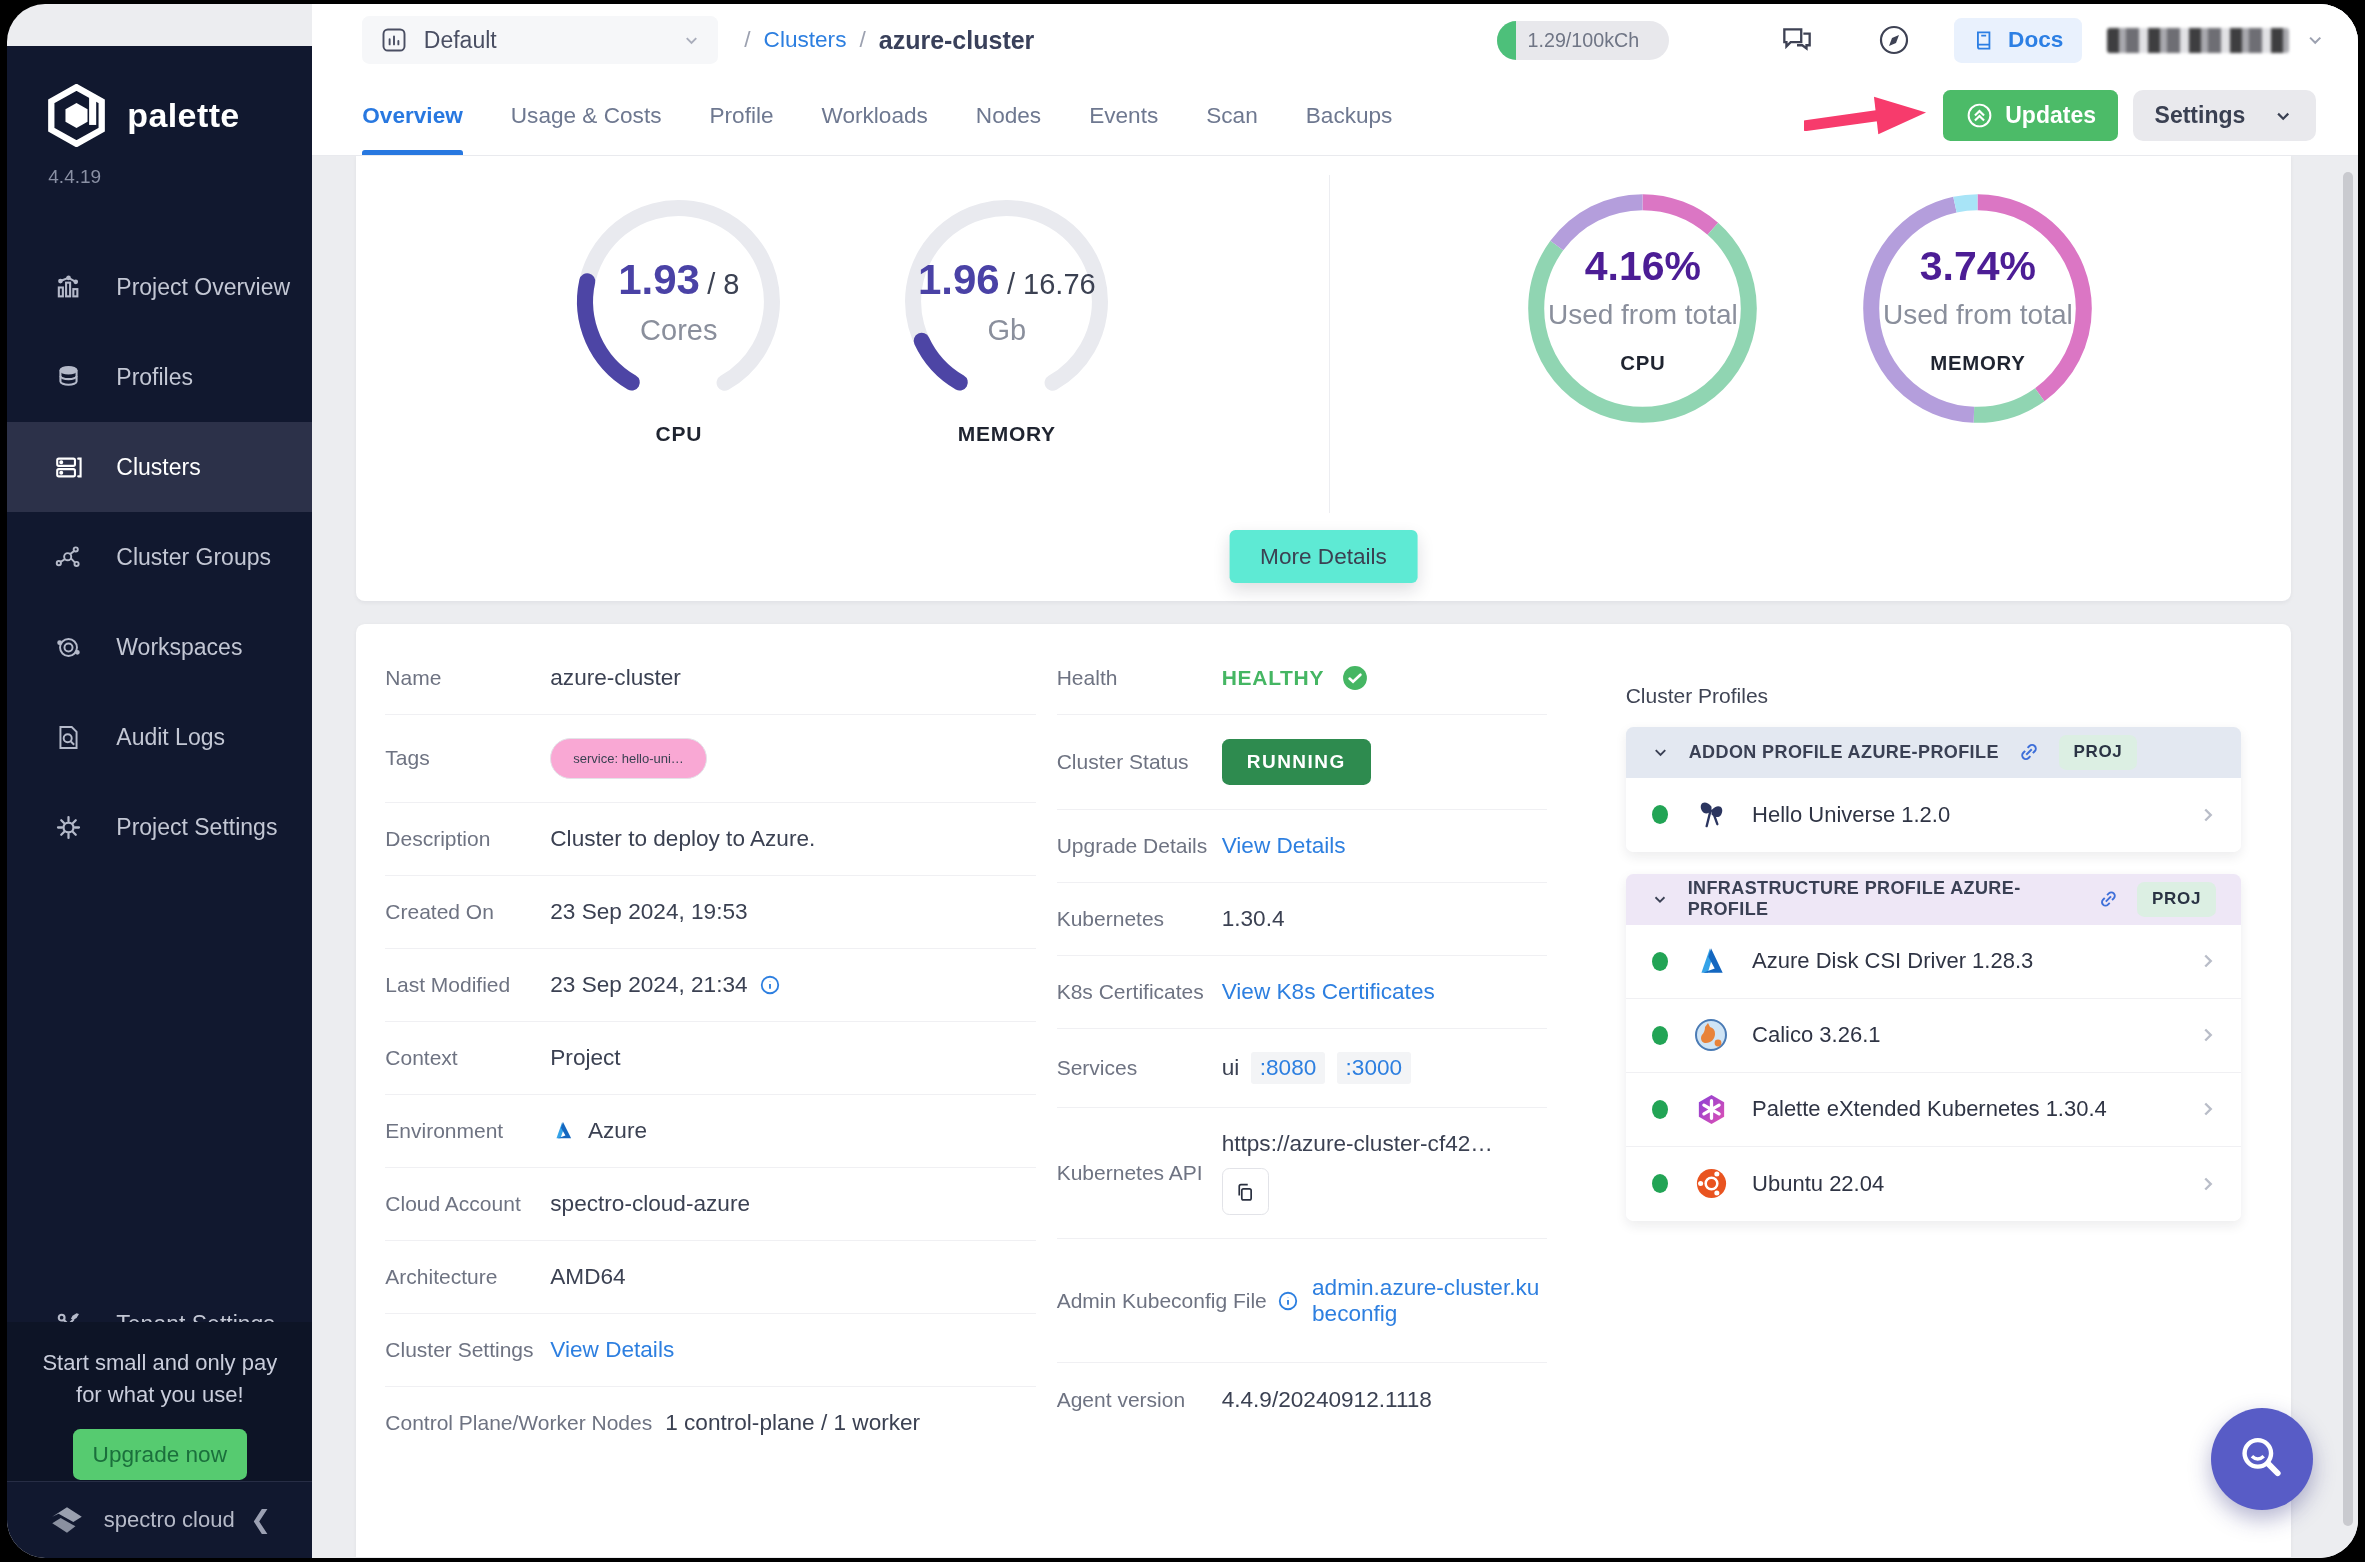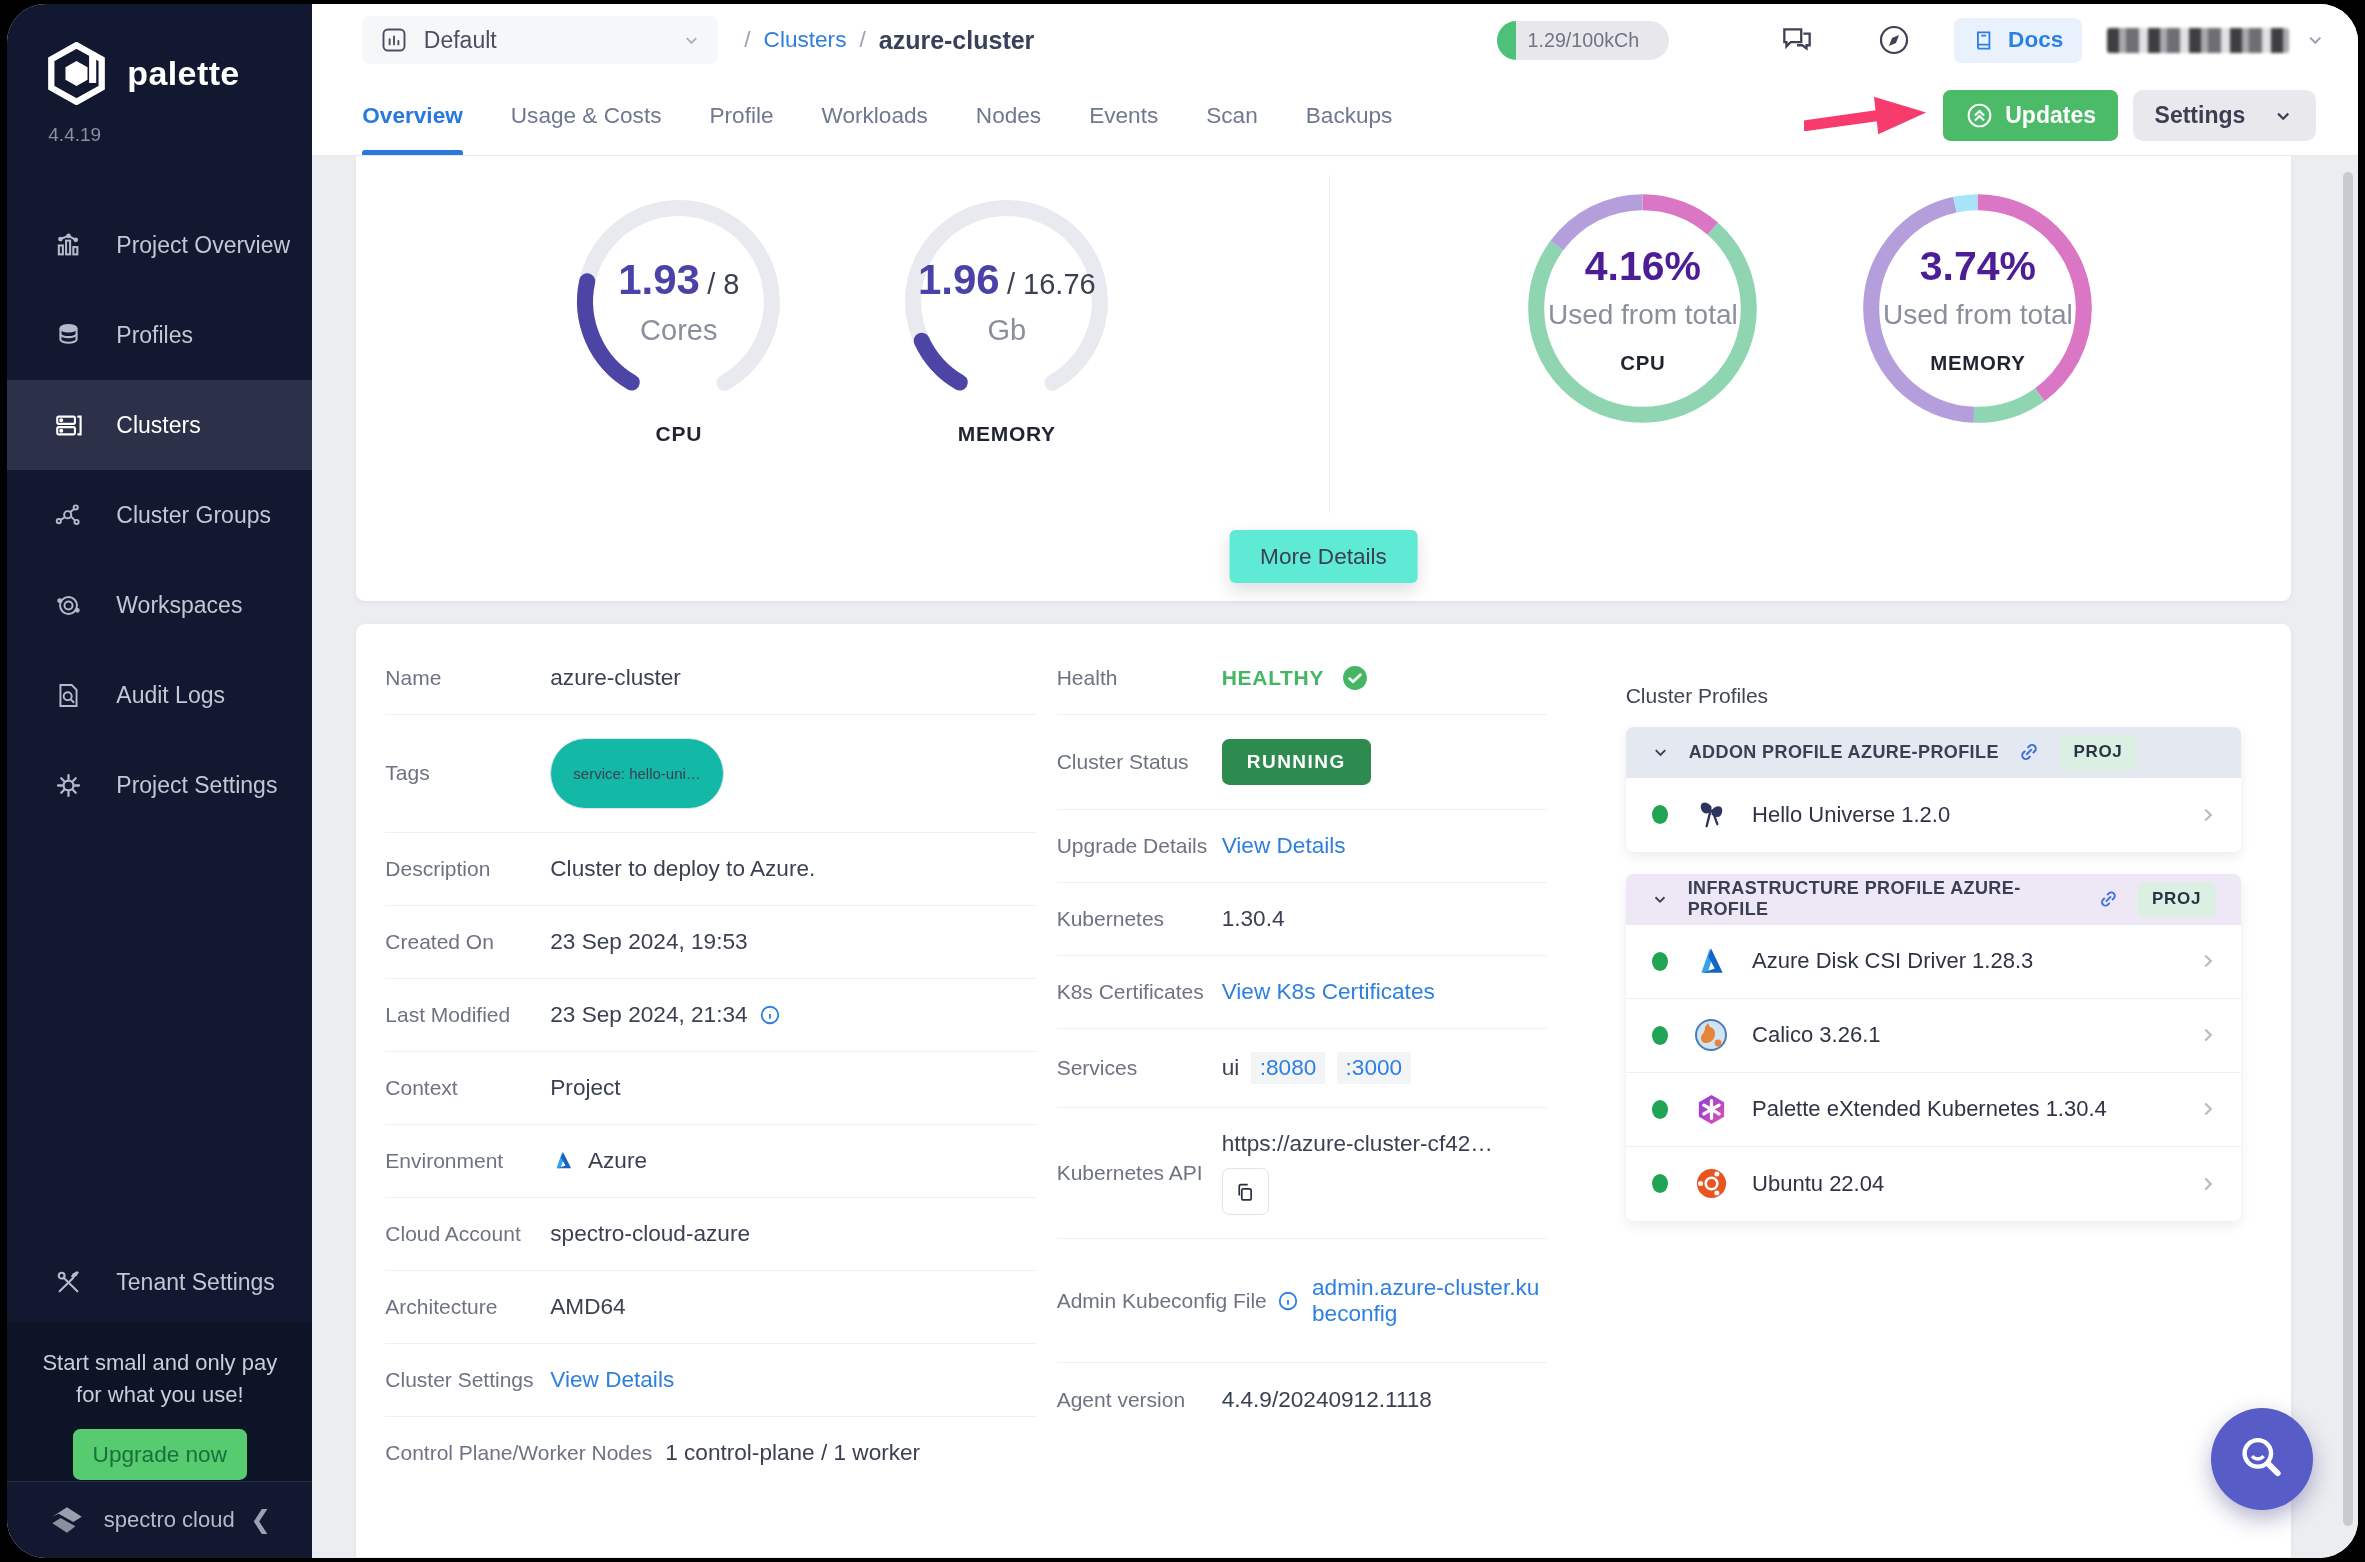--- a/index.html
+++ b/index.html
@@ -1,20 +1,20 @@
 <!DOCTYPE html>
 <html style="font-size:11.7px"><head>
 <meta charset="utf-8">
 <style>
   *{box-sizing:border-box;margin:0;padding:0;font-family:"Liberation Sans",sans-serif;}
   html,body{width:2366px;height:1563px;overflow:hidden;background:#000;}
   .window{position:absolute;left:7.3px;top:4.4px;right:7.3px;bottom:4.4px;border-radius:38px;
           overflow:hidden;background:#ECEDF0;display:flex;}
   
-  .sidebar{width:305px;flex:0 0 305px;background:#11182F;position:relative;color:#C3C7D4;}
+  .sidebar{width:305px;flex:0 0 305px;background:#11182F;position:relative;color:#C3C7D4;margin-top:42px;}
   .logo-row{display:flex;align-items:center;gap:19px;padding:38px 0 0 38px;}
   .logo-row .brand{font-size:34px;font-weight:700;color:#FFF;letter-spacing:0.4px;}
   .version{padding:19px 0 0 41px;font-size:19px;color:#8A90A4;}
   .nav{margin-top:54px;}
   .nav-item{display:flex;align-items:center;height:90px;padding-left:45px;gap:32px;
             font-size:23px;color:#C3C7D4;cursor:pointer;}
   .nav-item .nicon{width:32px;display:flex;justify-content:center;}
   .nav-item.active{background:#2C3149;color:#FFF;}
   .tenant{position:absolute;left:0;top:1233px;width:100%;}
   .promo{position:absolute;left:0;bottom:77px;width:100%;height:159px;background:#0D1426;
@@ -94,22 +94,22 @@
   .dcol-left{width:651px;flex:0 0 651px;margin-right:20.4px;}
   .dcol-mid{width:490px;flex:0 0 490px;margin-right:79px;}
   .dcol-right{flex:1;}
   .drow{display:flex;align-items:center;padding:23px 0;border-bottom:0.7px solid #F0F0F3;min-height:73px;}
   .drow:last-child{border-bottom:none;}
   .dlabel{min-width:165px;padding-right:13px;font-size:21px;color:#6E7382;white-space:nowrap;
           display:flex;align-items:center;gap:10.2px;}
   .dvalue{font-size:22.6px;color:#3B4152;display:flex;align-items:center;gap:11.7px;flex-wrap:wrap;}
   .dvalue.wrap{max-width:233px;word-break:break-all;}
   .link{color:#2D7FE0;cursor:pointer;}
-  .tag-pill{border:0.7px solid #E3E3E8;background:#14b8a6;border-radius:729px;padding:26px 22px;
-            font-size:15px;color:#3B4152;}
+  .tag-pill{border:0.7px solid #E3E3E8;background:#f9a8d4;border-radius:729px;padding:12px 22px;
+            font-size:13px;color:#3B4152;}
   .healthy{color:#45B663;font-weight:700;letter-spacing:0.7px;font-size:21px;display:flex;align-items:center;gap:18px;}
   .running{background:#2E8B4F;color:#FFF;font-weight:700;letter-spacing:1.5px;font-size:19px;
            padding:11.7px 25px;border-radius:7.3px;}
   .port-chip{background:#F3F4F6;color:#2D7FE0;padding:2.9px 8.8px;border-radius:2.9px;cursor:pointer;}
   .copy-btn{width:47px;height:47px;border:0.7px solid #E2E3E8;background:#FFF;border-radius:7.3px;
             display:flex;align-items:center;justify-content:center;cursor:pointer;}
   
   .cp-title{margin:42px 0 19px;font-size:21px;color:#3F4454;}
   .cp-group{margin-bottom:22px;box-shadow:0 4.4px 11.7px rgba(20,24,40,.08);border-radius:7.3px;}
   .cp-header{height:51px;display:flex;align-items:center;gap:19px;padding:0 25px;border-radius:7.3px 7.3px 0 0;}

